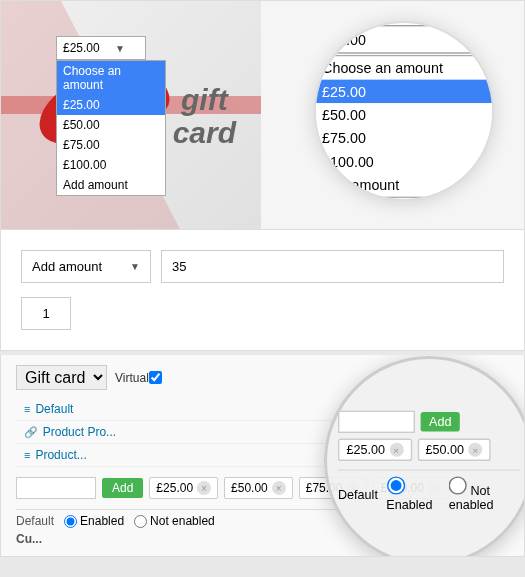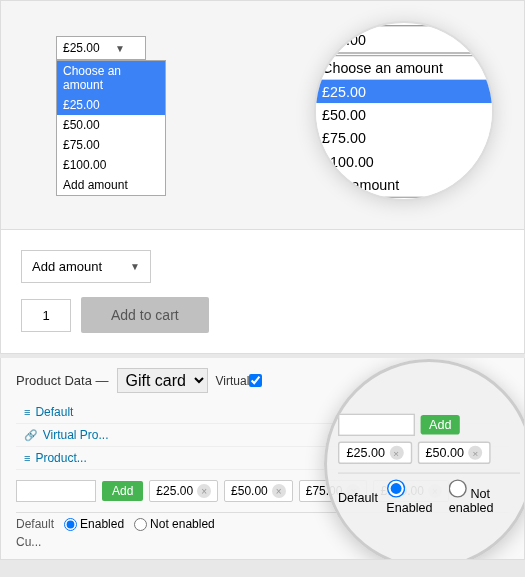--- a/index.html
+++ b/index.html
@@ -404,20 +404,44 @@
       height: 1px;
       background: #ddd;
       margin: 4px 0;
     }
   </style>
 </head>
 <body>
 
 <div class="section-top">
 
+  <div class="gift-card-image">
+
+    <svg width="260" height="230" viewBox="0 0 260 230">
+
+      <polygon points="0,0 60,0 180,230 0,230" fill="#cc2222" opacity="0.15"></polygon>
+
+      <ellipse cx="80" cy="110" rx="45" ry="28" fill="#cc2222" transform="rotate(-30 80 110)"></ellipse>
+
+      <ellipse cx="130" cy="90" rx="40" ry="25" fill="#cc2222" transform="rotate(20 130 90)"></ellipse>
+
+      <ellipse cx="105" cy="100" rx="15" ry="12" fill="#aa1111"></ellipse>
+
+      <polygon points="70,110 60,180 85,180 95,110" fill="#cc2222"></polygon>
+
+      <polygon points="115,95 130,180 150,180 135,95" fill="#cc2222"></polygon>
+
+      <rect x="0" y="95" width="260" height="18" fill="#cc2222" opacity="0.4"></rect>
+    </svg>
+
+    <div style="position:absolute; right:25px; top:50%; transform:translateY(-50%); text-align:center;">
+      <div style="font-size:30px; font-style:italic; color:#666; font-weight:bold; line-height:1.1;">gift</div>
+      <div style="font-size:30px; font-style:italic; color:#666; font-weight:bold; line-height:1.1;">card</div>
+    </div>
+  </div>
 
   <div class="small-dropdown-container">
     <div class="small-select-box">
       <span>£25.00</span>
       <span class="caret">▼</span>
     </div>
     <div class="small-dropdown-list">
       <div class="dd-item" style="background:#3b82f6; color:white;">Choose an amount</div>
       <div class="dd-item selected" style="background:#3b82f6; color:white;">£25.00</div>
       <div class="dd-item">£50.00</div>
@@ -445,48 +469,47 @@
   </div>
 
 </div>
 
 <div class="section-middle">
   <div class="amount-row">
     <div class="amount-select">
       <span>Add amount</span>
       <span class="caret">▼</span>
     </div>
+    <input class="amount-input" type="text" value="35" style="">
   </div>
   <div class="cart-row">
     <input class="qty-input" type="text" value="1" style="">
-    <button class="add-to-cart-btn">Add to cart</button>
   </div>
 </div>
 
 <div class="section-bottom">
 
   <div class="product-data-header">
-    <span>Product Data —</span>
     <select>
       <option>Gift card</option>
     </select>
     <div class="virtual-checkbox-row">
       <span>Virtual</span>
       <input type="checkbox" checked="" style="">
     </div>
   </div>
 
   <div class="admin-tabs">
     <div class="admin-tab">
       <span class="tab-icon">≡</span>
       <span>Default</span>
     </div>
     <div class="admin-tab">
       <span class="tab-icon">🔗</span>
-      <span>Virtual Pro...</span>
+      <span>Product Pro...</span>
     </div>
     <div class="admin-tab">
       <span class="tab-icon">≡</span>
       <span>Product...</span>
     </div>
   </div>
 
   <div class="amounts-row">
     <div class="add-input-row">
       <input class="add-input" type="text" placeholder="" style="">
@@ -517,21 +540,21 @@
     <label>
       <input type="radio" name="status" checked="" style="">
       <span>Enabled</span>
     </label>
     <label>
       <input type="radio" name="status" style="">
       <span>Not enabled</span>
     </label>
   </div>
 
-  <div style="font-size:12px; color:#555; margin-top:4px;">
+  <div style="font-size:12px; color:#555; margin-top:4px;font-weight:bold;">
     <span>Cu...</span>
   </div>
 
   <div class="magnifier-bottom">
     <div class="mag-bottom-content">
 
       <div class="mag-add-row">
         <input class="mag-add-input" type="text" value="" style="">
         <button class="mag-green-btn">Add</button>
       </div>

